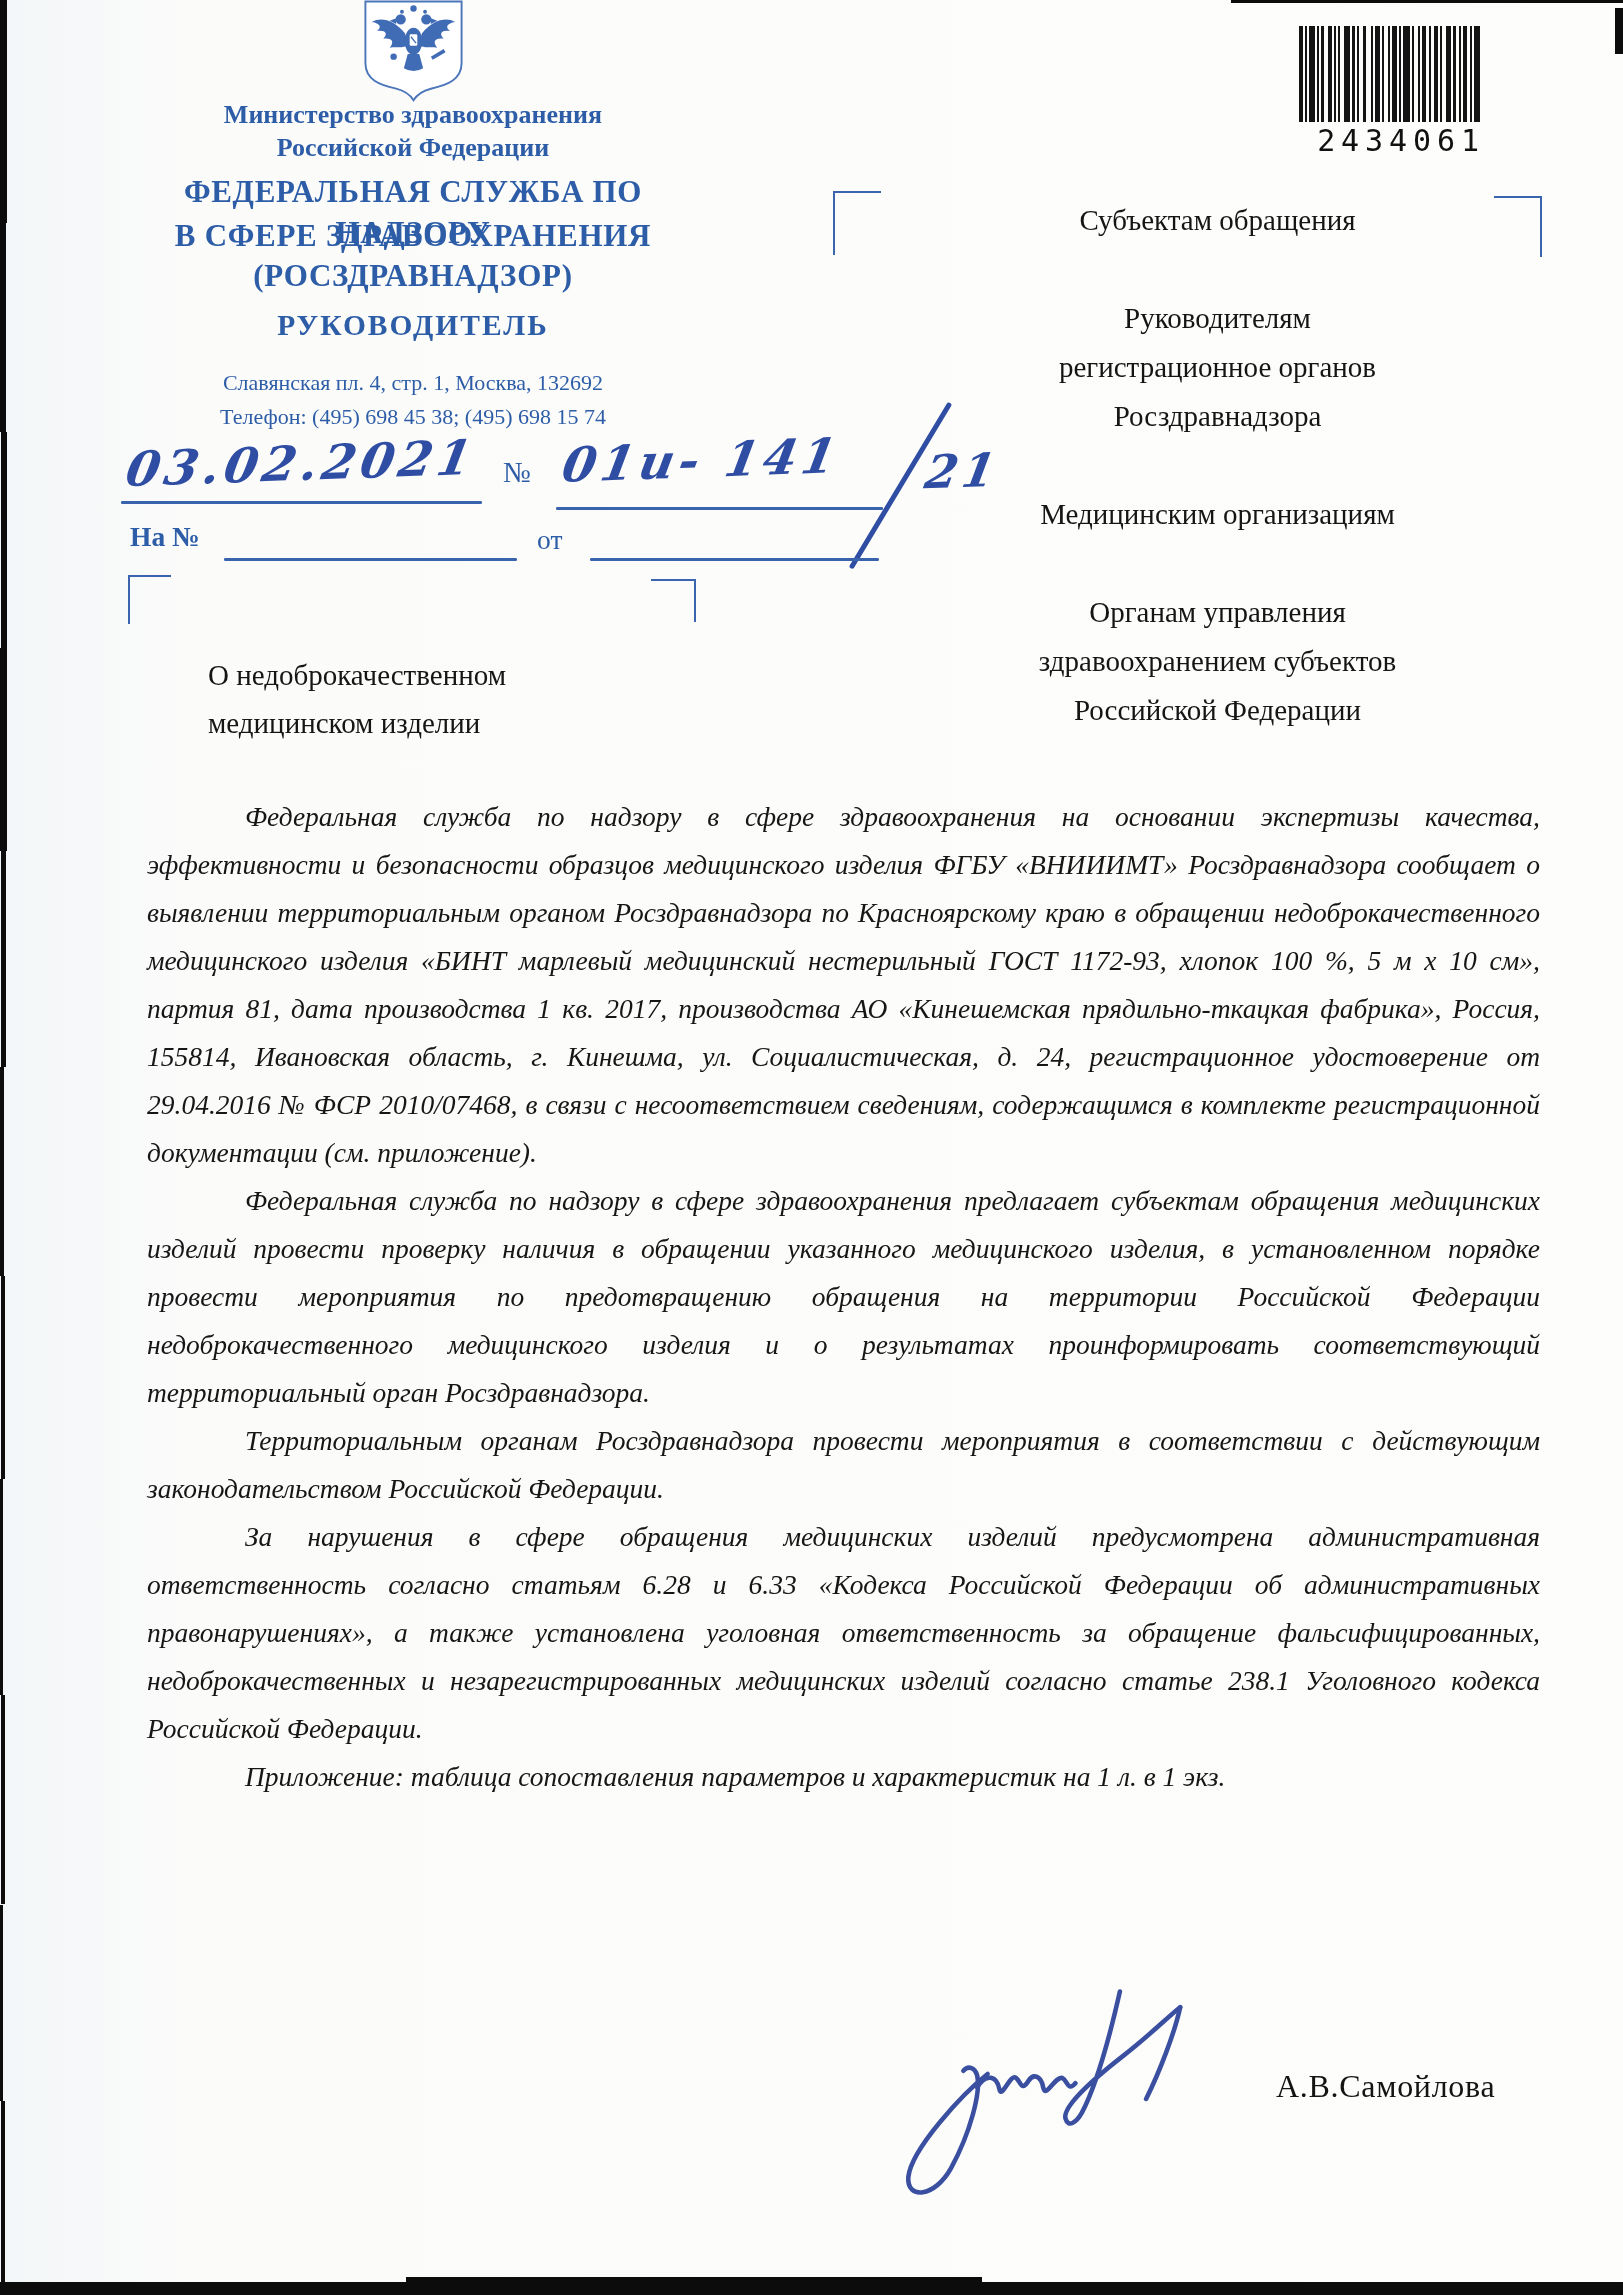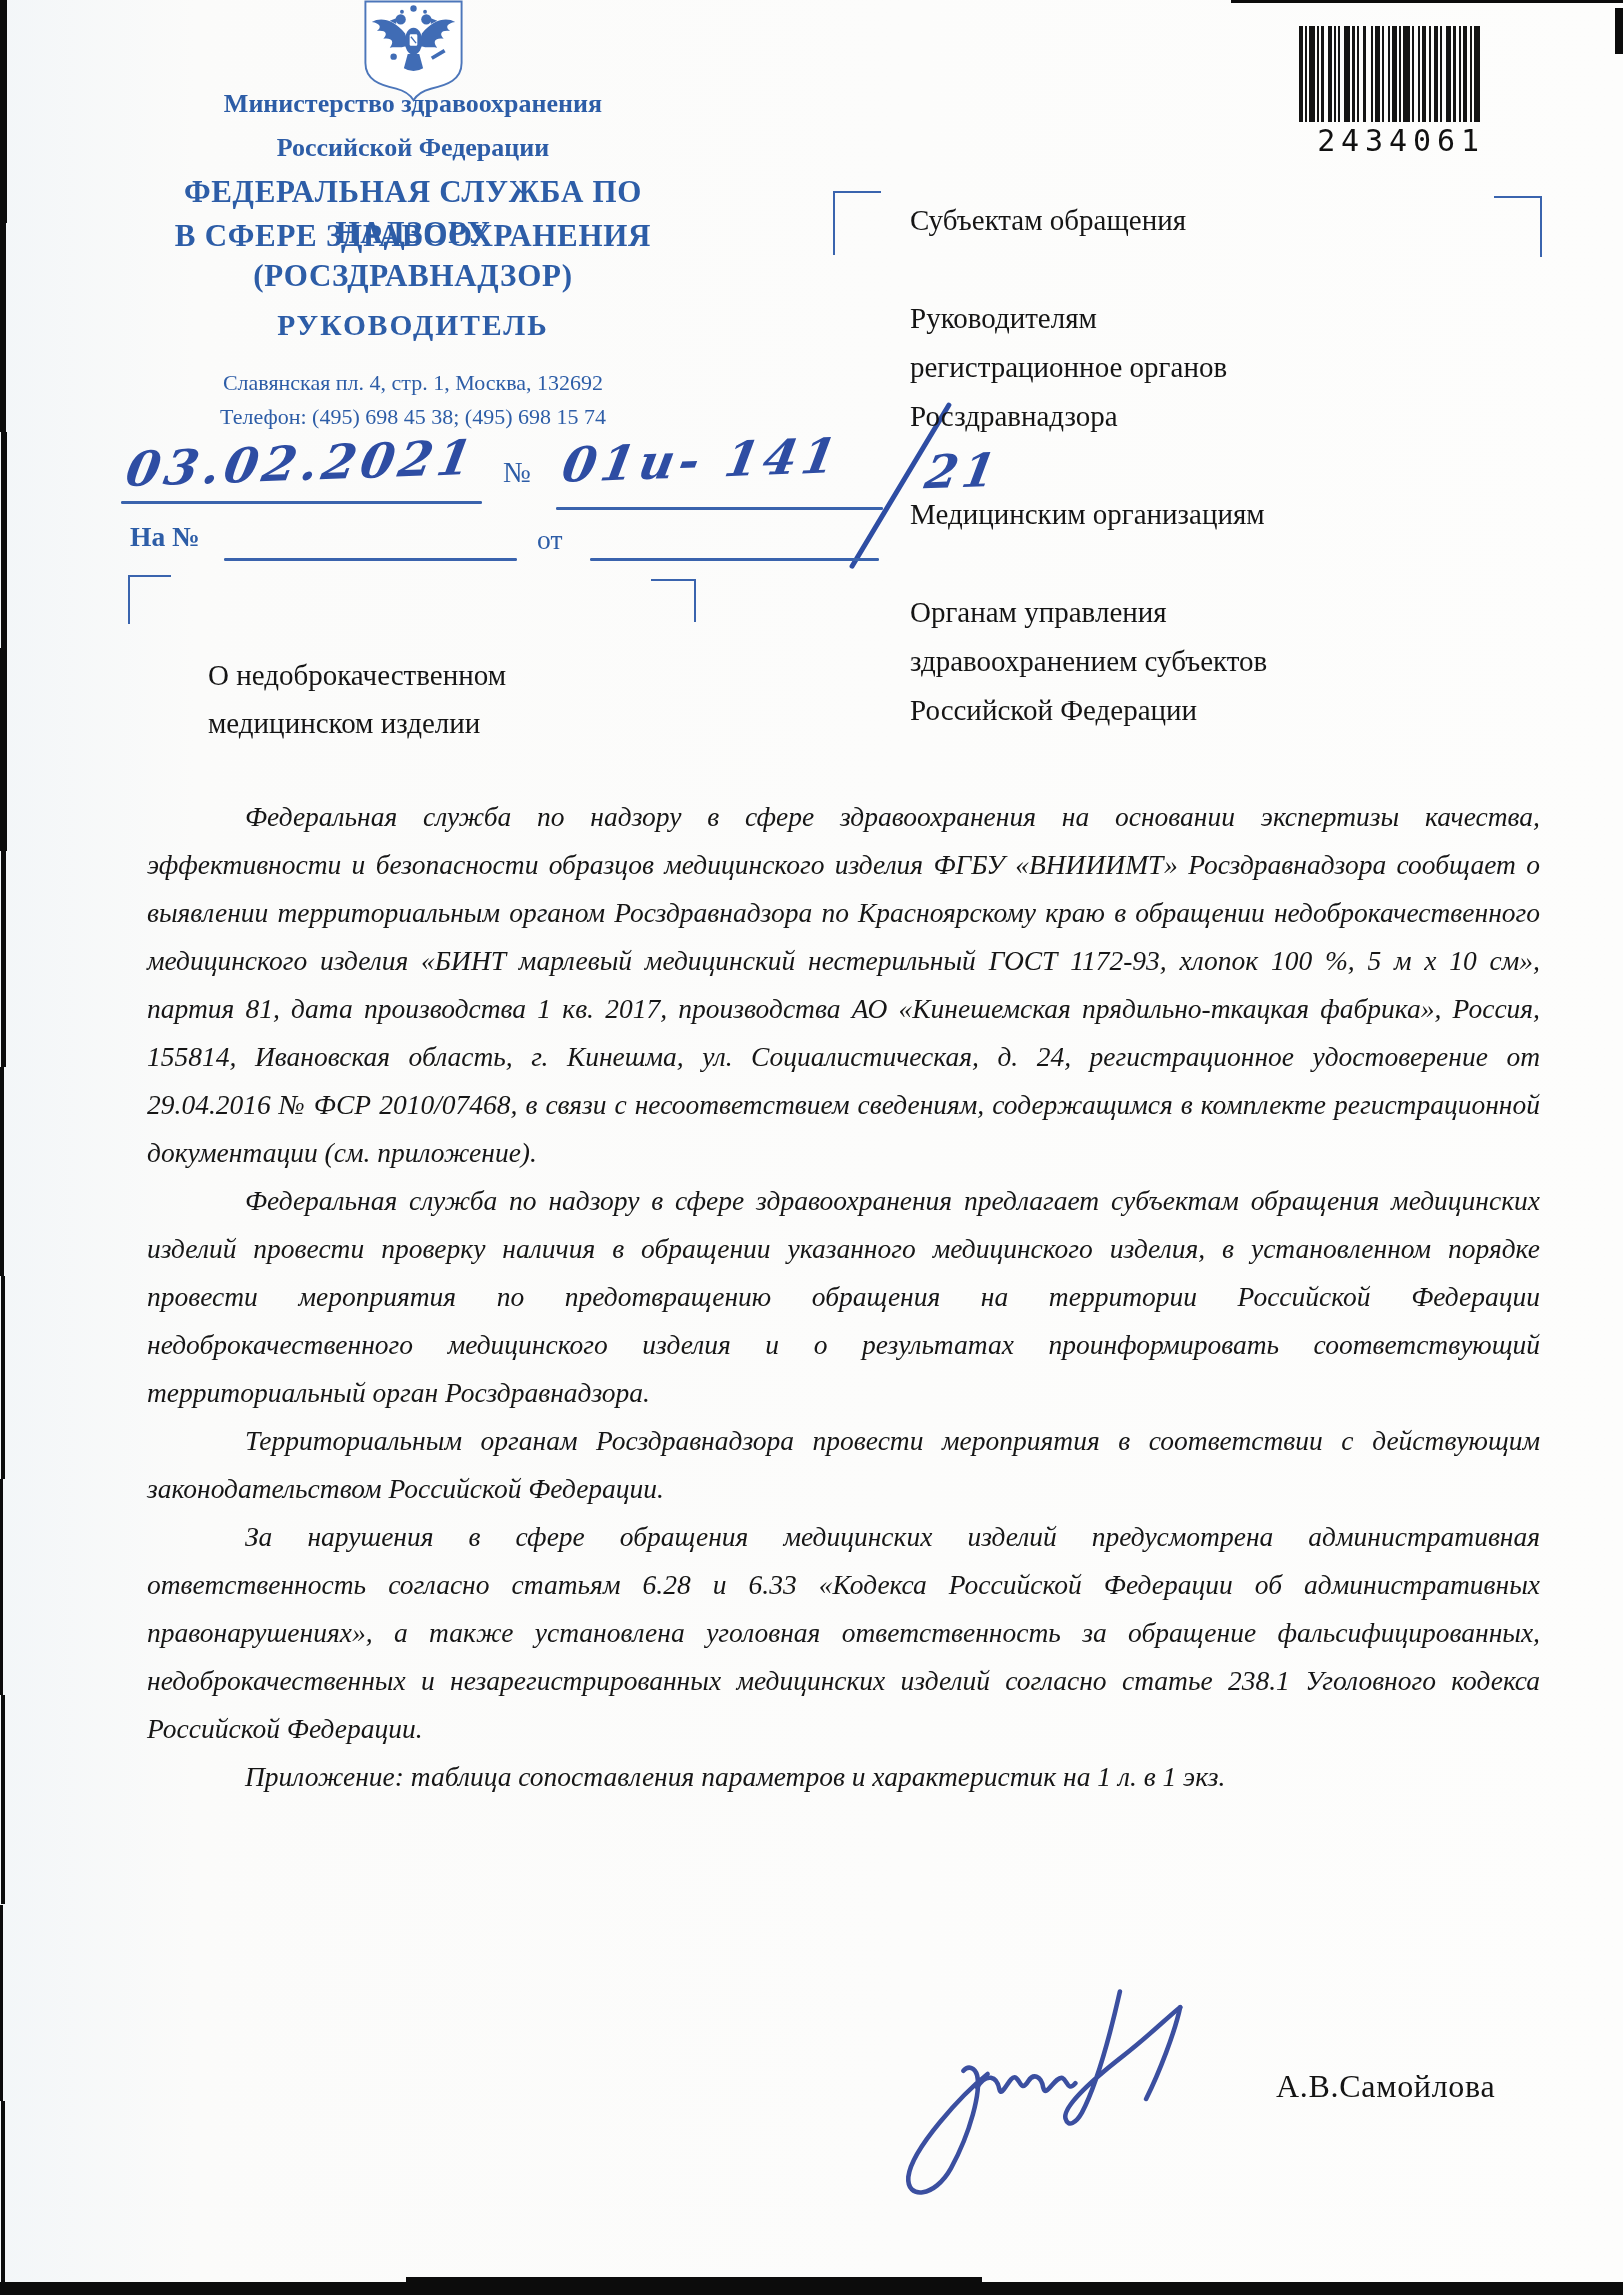--- a/index.html
+++ b/index.html
@@ -30,21 +30,21 @@
   .corner.tl{border-top-width:2.6px;border-left-width:2.6px;}
   .corner.tr{border-top-width:2.6px;border-right-width:2.6px;}
   
   .barcode{position:absolute;left:1299px;top:26px;width:203px;height:96px;display:flex;}
   .barcode i{display:block;height:100%;background:#141414;flex:none;}
   .barcode-num{
     position:absolute;left:1293px;top:123px;width:216px;text-align:center;
     font-family:"DejaVu Sans Mono", monospace;font-size:30px;letter-spacing:5.9px;color:#111;
   }
   
-  .addr-col{position:absolute;left:910px;top:196px;width:615px;text-align:left;
+  .addr-col{position:absolute;left:910px;top:196px;width:615px;text-align:center;
     font-size:29px;line-height:49px;color:#151515;}
   .addr-col .blk{margin:0 0 49px 0;}
   
   .subject{position:absolute;left:208px;top:651px;width:537px;font-size:29px;line-height:48px;color:#151515;}
   
   .bodytext{
     position:absolute;left:147px;top:793px;width:1393px;
     font-size:27.5px;line-height:48px;text-align:justify;color:#161616;
   }
   .bodytext p{margin:0;text-indent:98px;font-style:italic;}
@@ -92,21 +92,21 @@
         <circle cx="67" cy="18" r="3"></circle>
         <circle cx="103" cy="18" r="3"></circle>
         <path d="M76,84 L94,84 L100,106 Q85,115 70,106 Z"></path>
         <circle cx="54" cy="88" r="5"></circle>
         <path d="M112,88 l20,-12 l3,5 l-20,12 z"></path>
       </g>
       <rect x="78" y="52" width="14" height="20" rx="3" fill="#ffffff" stroke="#406cb5" stroke-width="2"></rect>
       <path d="M81,57 l8,10" stroke="#406cb5" stroke-width="2" fill="none"></path>
     </svg>
 
-    <div class="min abs" style="left:0;top:87px;width:592px;">Министерство здравоохранения</div>
+    <div class="min abs" style="left:0;top:98px;width:592px;">Министерство здравоохранения</div>
     <div class="min abs" style="left:0;top:131px;width:592px;">Российской Федерации</div>
     <div class="svc abs" style="left:0;top:171px;width:592px;">ФЕДЕРАЛЬНАЯ СЛУЖБА ПО НАДЗОРУ</div>
     <div class="svc abs" style="left:0;top:215px;width:592px;">В СФЕРЕ ЗДРАВООХРАНЕНИЯ</div>
     <div class="svc abs" style="left:0;top:255px;width:592px;">(РОСЗДРАВНАДЗОР)</div>
     <div class="ruler abs" style="left:0;top:309px;width:592px;">РУКОВОДИТЕЛЬ</div>
     <div class="small abs" style="left:0;top:367px;width:592px;">Славянская пл. 4, стр. 1, Москва, 132692</div>
     <div class="small abs" style="left:0;top:401px;width:592px;">Телефон: (495) 698 45 38; (495) 698 15 74</div>
   </div>
 
   <div class="hand" style="left:128px;top:435px;font-size:48px;">03.02.2021</div>

